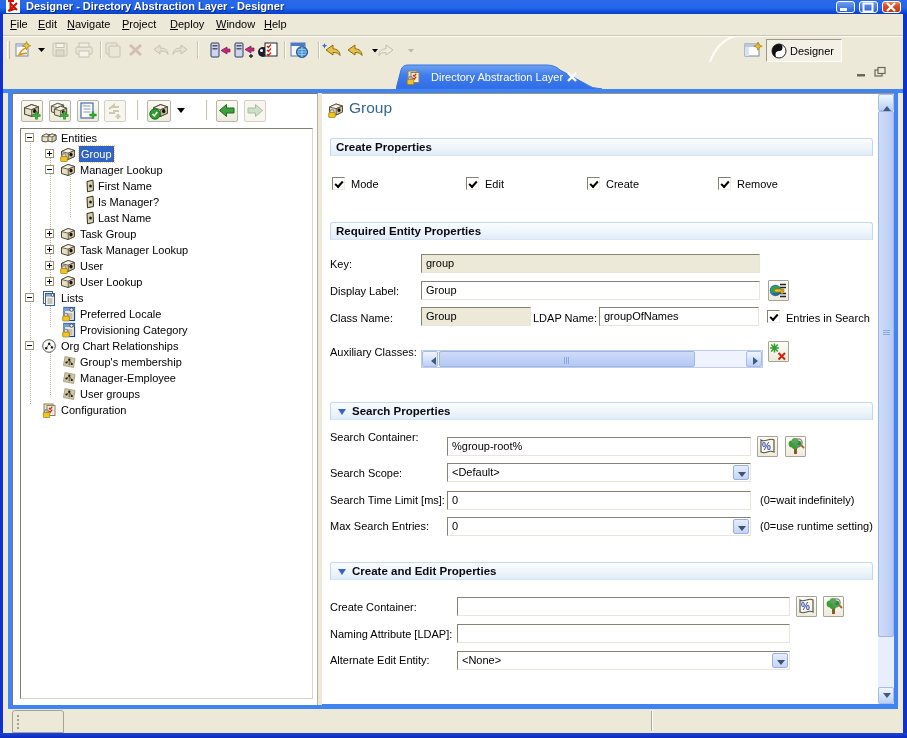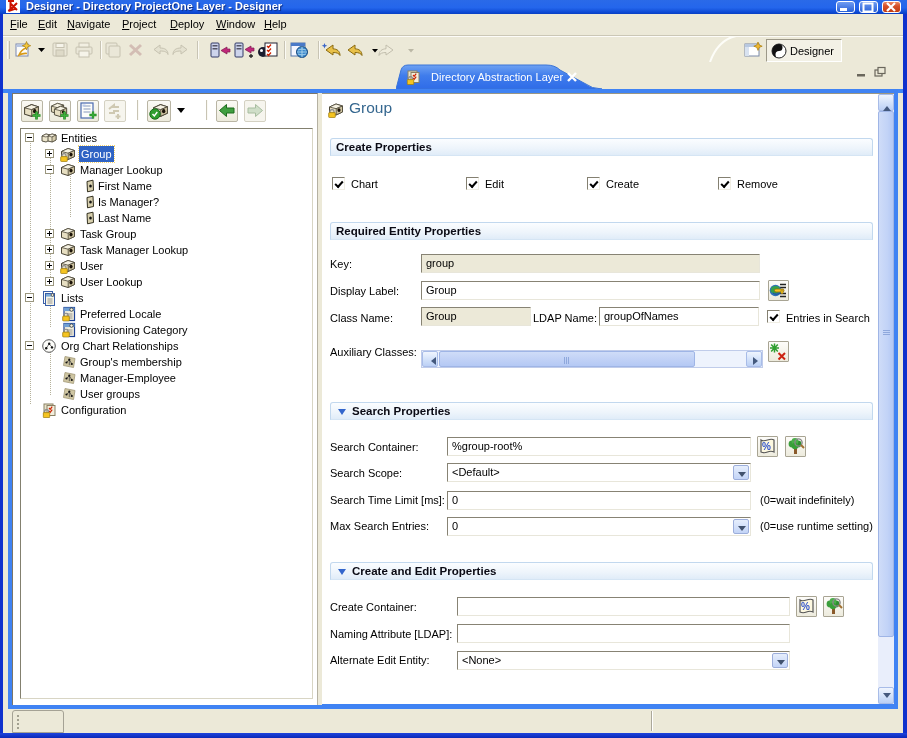--- a/index.html
+++ b/index.html
@@ -77,21 +77,21 @@
   #statussep { position:absolute; left:648px; top:2px; width:2px; height:20px; border-left:1px solid #aba89a; border-right:1px solid #fff; }
 </style>
 </head>
 <body>
 
 <div class="abs" id="title">
   <svg class="abs" style="left:6px;top:0" width="16" height="13" viewBox="0 0 16 13">
       <rect x="0" y="0" width="14" height="13" fill="#fff"></rect>
       <path d="M2 1 L8 1 M4.5 1 L4.5 9 L2.5 11 L7 9.5 L4.5 9 M5 4 L11 10 M11 3 L5.5 8.5" stroke="#cc1100" stroke-width="2" fill="none"></path>
     </svg>
-  <span class="txt">Designer - Directory ProjectOne Layer - Designer</span>
+  <span class="txt">Designer - Directory Abstraction Layer - Designer</span>
   <div class="tbtn" id="btnMin"><svg width="17" height="10" viewBox="0 0 17 10">
         <rect x="3" y="6" width="7" height="3" fill="#fff"></rect>
       </svg></div>
   <div class="tbtn" id="btnMax"><svg width="17" height="10" viewBox="0 0 17 10">
         <rect x="3.5" y="1.5" width="9" height="8" fill="none" stroke="#fff" stroke-width="2"></rect>
       </svg></div>
   <div class="tbtn" id="btnCls"><svg width="17" height="10" viewBox="0 0 17 10">
         <path d="M4 1 L12 9 M12 1 L4 9" stroke="#fff" stroke-width="2.2"></path>
       </svg></div>
 </div>
@@ -472,21 +472,21 @@
   <svg class="abs" style="left:6px;top:7px" width="16" height="17" viewBox="0 0 16 17">
       <use href="#i-cube" y="0.5" width="16" height="16"></use>
       <use href="#i-lock" x="0" y="8" width="8" height="9"></use>
     </svg>
   <span class="abs" style="left:27px;top:5px;font-size:15.5px;color:#35678f">Group</span>
 
   <div class="secbar" style="top:44px">
       <b style="left:5px">Create Properties</b>
     </div>
   <span class="cb chk" style="left:10px;top:83px"></span>
-    <span class="lbl" style="left:29px;top:84px">Chart</span>
+    <span class="lbl" style="left:29px;top:84px">Mode</span>
   <span class="cb chk" style="left:144px;top:83px"></span>
     <span class="lbl" style="left:163px;top:84px">Edit</span>
   <span class="cb chk" style="left:265px;top:83px"></span>
     <span class="lbl" style="left:284px;top:84px">Create</span>
   <span class="cb chk" style="left:396px;top:83px"></span>
     <span class="lbl" style="left:415px;top:84px">Remove</span>
 
   <div class="secbar" style="top:128px">
       <b style="left:5px">Required Entity Properties</b>
     </div>
@@ -522,21 +522,21 @@
   </div>
   <div class="sqbtn" style="left:446px;top:247px"><svg width="19" height="19" viewBox="0 0 19 19">
         <path d="M5.5 1.5 v9 M1 6 h9 M2.2 2.5 l6.6 7 M8.8 2.5 l-6.6 7" stroke="#2f9e2f" stroke-width="1.5"></path>
         <path d="M9.5 11 L16 17.5 M16 11 L9.5 17.5" stroke="#cc2211" stroke-width="2"></path>
       </svg></div>
 
   <div class="secbar" style="top:308px">
       <span class="tri"></span>
       <b style="left:21px">Search Properties</b>
     </div>
-  <span class="lbl" style="left:8px;top:347px">Search Container:</span>
+  <span class="lbl" style="left:8px;top:337px">Search Container:</span>
   <div class="inp" style="left:125px;top:343px;width:304px">%group-root%</div>
   <div class="sqbtn" style="left:435px;top:342px"><svg width="19" height="19" viewBox="0 0 19 19">
         <path d="M3 3 Q5 4.5 9.5 3 T16 3 L16 15 Q13 13.5 9.5 15 T3 15 Z" fill="#fdf8e0" stroke="#555" stroke-width="1.2"></path>
         <text x="4" y="13" font-size="10" font-weight="bold" fill="#3355cc" font-family="Liberation Sans">%</text>
       </svg></div>
   <div class="sqbtn" style="left:463px;top:342px"><svg width="19" height="19" viewBox="0 0 19 19">
         <rect x="8" y="11" width="3" height="6" fill="#8a5a2a"></rect>
         <circle cx="6" cy="7" r="3.4" fill="#3c9e3c"></circle>
         <circle cx="12" cy="7" r="3.4" fill="#2f8e2f"></circle>
         <circle cx="9" cy="4.5" r="3.4" fill="#49b049"></circle>

